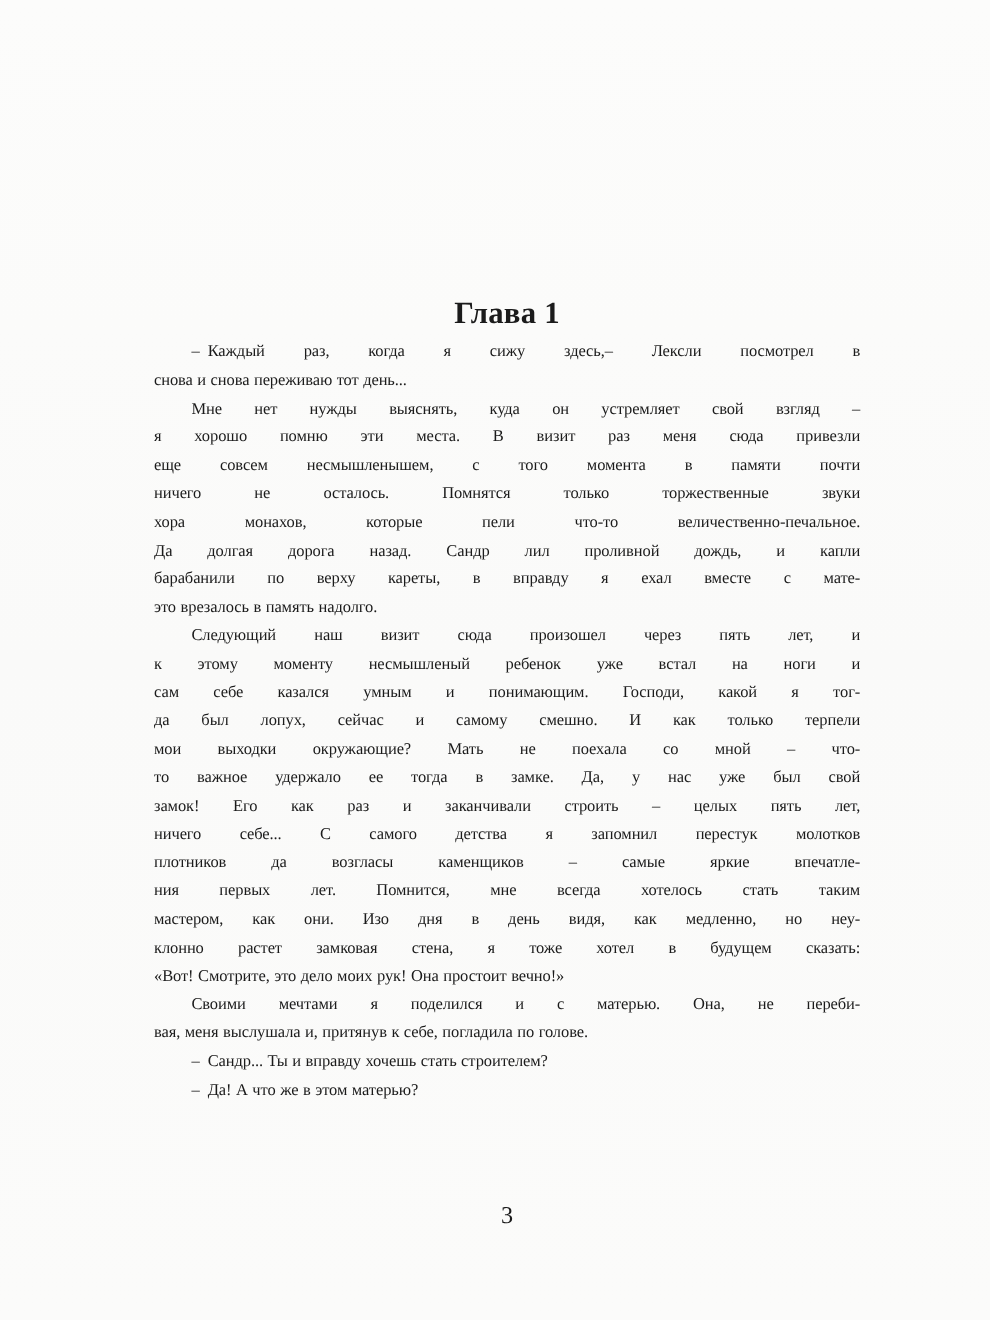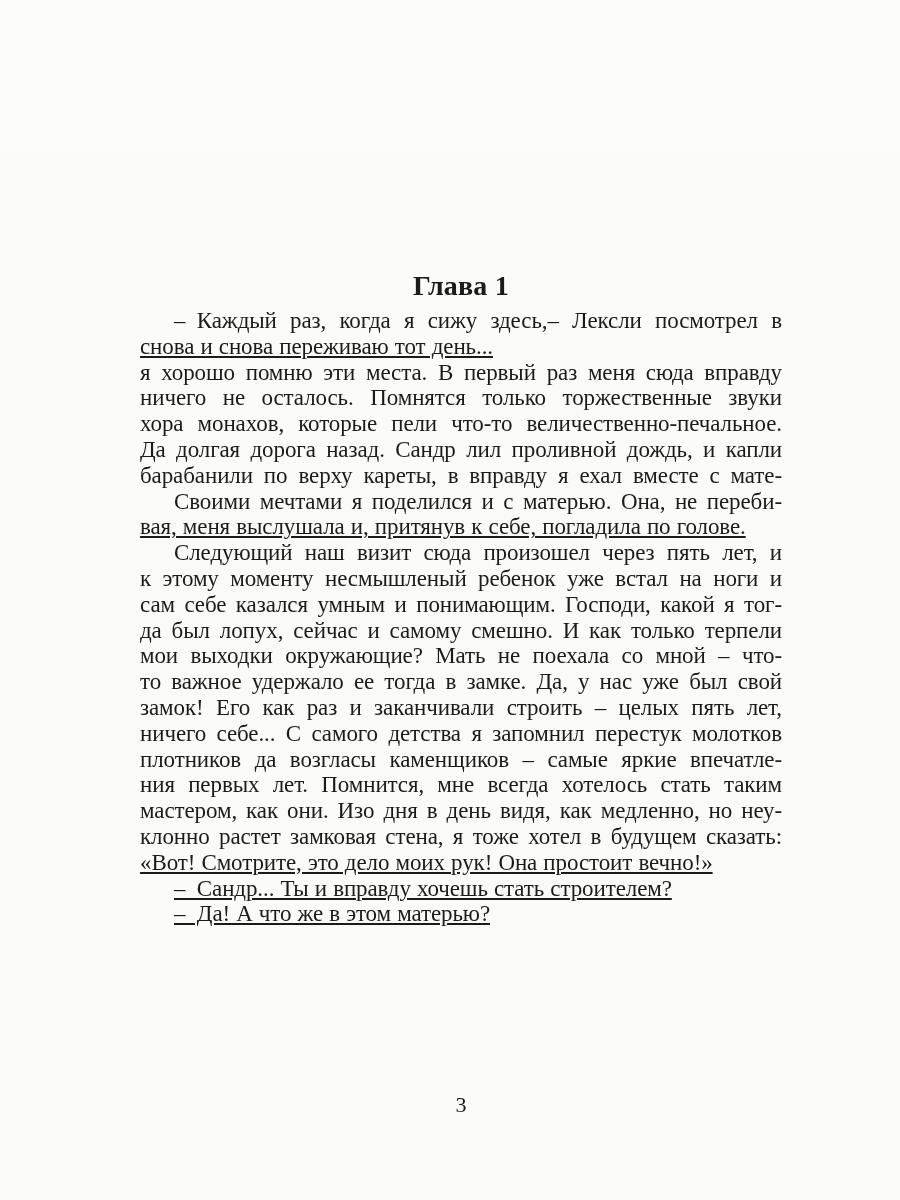--- a/index.html
+++ b/index.html
@@ -32,30 +32,29 @@
     letter-spacing: 0.2px;
   }
   .text-block {
     position: absolute;
     top: 308px;
     left: 140px;
     width: 642px;
   }
   .para { margin: 0; padding: 0; }
   .line {
-    font-size: 23px;
+    font-size: 15px;
     line-height: 25.8px;
     text-align: justify;
     text-align-last: justify;
     letter-spacing: -0.1px;
     word-spacing: 0.5px;
   }
   .line.last {
     text-align-last: left;
-    text-decoration: underline;
   }
   .line.first {
     text-indent: 34px;
   }
   .page-number {
     position: absolute;
     top: 1092px;
     left: 140px;
     width: 642px;
     text-align: center;
@@ -68,46 +67,49 @@
 
 <div class="page">
   <h1 class="chapter-title">Глава 1</h1>
 
   <div class="text-block">
       <div class="para">
         <div class="line first">– Каждый раз, когда я сижу здесь,– Лексли посмотрел в</div>
         <div class="line last">снова и снова переживаю тот день...</div>
       </div>
       <div class="para">
-        <div class="line">я хорошо помню эти места. В первый раз меня сюда вправду</div>
+        <div class="line first">Мне нет нужды выяснять, куда он устремляет свой взгляд –</div>
+        <div class="line">я хорошо помню эти места. В визит раз меня сюда привезли</div>
+        <div class="line">еще совсем несмышленышем, с того момента в памяти почти</div>
         <div class="line">ничего не осталось. Помнятся только торжественные звуки</div>
         <div class="line">хора монахов, которые пели что-то величественно-печальное.</div>
         <div class="line">Да долгая дорога назад. Сандр лил проливной дождь, и капли</div>
         <div class="line">барабанили по верху кареты, в вправду я ехал вместе с мате-</div>
-      </div>
-      <div class="para">
-        <div class="line first">Своими мечтами я поделился и с матерью. Она, не переби-</div>
-        <div class="line last">вая, меня выслушала и, притянув к себе, погладила по голове.</div>
+        <div class="line last">это врезалось в память надолго.</div>
       </div>
       <div class="para">
         <div class="line first">Следующий наш визит сюда произошел через пять лет, и</div>
         <div class="line">к этому моменту несмышленый ребенок уже встал на ноги и</div>
         <div class="line">сам себе казался умным и понимающим. Господи, какой я тог-</div>
         <div class="line">да был лопух, сейчас и самому смешно. И как только терпели</div>
         <div class="line">мои выходки окружающие? Мать не поехала со мной – что-</div>
         <div class="line">то важное удержало ее тогда в замке. Да, у нас уже был свой</div>
         <div class="line">замок! Его как раз и заканчивали строить – целых пять лет,</div>
         <div class="line">ничего себе... С самого детства я запомнил перестук молотков</div>
         <div class="line">плотников да возгласы каменщиков – самые яркие впечатле-</div>
         <div class="line">ния первых лет. Помнится, мне всегда хотелось стать таким</div>
         <div class="line">мастером, как они. Изо дня в день видя, как медленно, но неу-</div>
         <div class="line">клонно растет замковая стена, я тоже хотел в будущем сказать:</div>
         <div class="line last">«Вот! Смотрите, это дело моих рук! Она простоит вечно!»</div>
       </div>
       <div class="para">
+        <div class="line first">Своими мечтами я поделился и с матерью. Она, не переби-</div>
+        <div class="line last">вая, меня выслушала и, притянув к себе, погладила по голове.</div>
+      </div>
+      <div class="para">
         <div class="line first last">– Сандр... Ты и вправду хочешь стать строителем?</div>
       </div>
       <div class="para">
         <div class="line first last">– Да! А что же в этом матерью?</div>
       </div>
     </div>
 
   <div class="page-number">3</div>
 </div>
 

